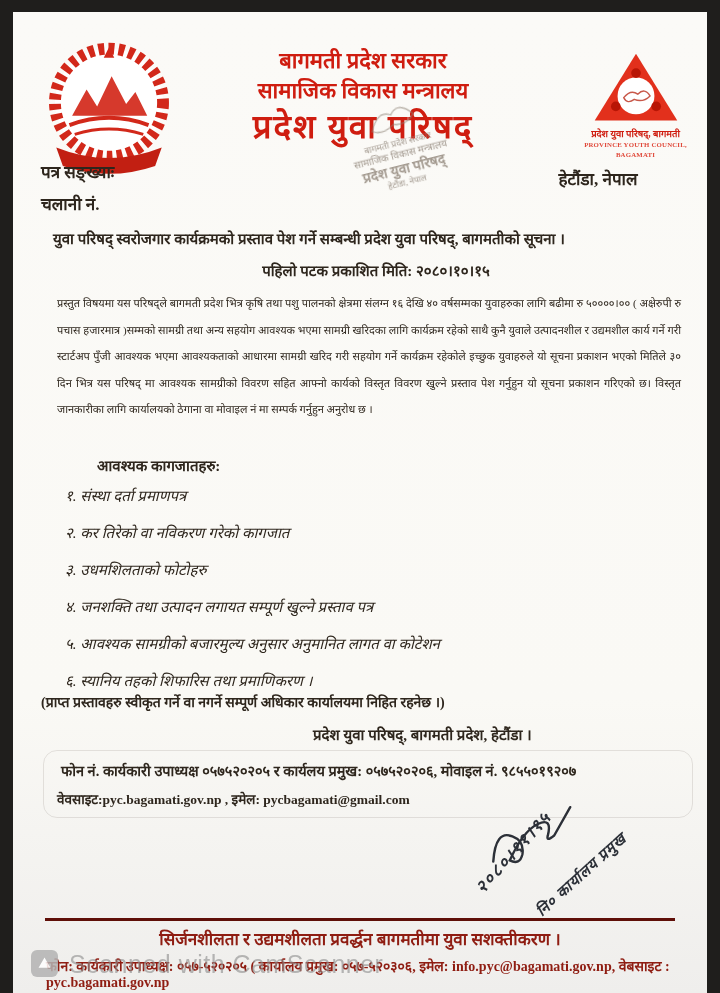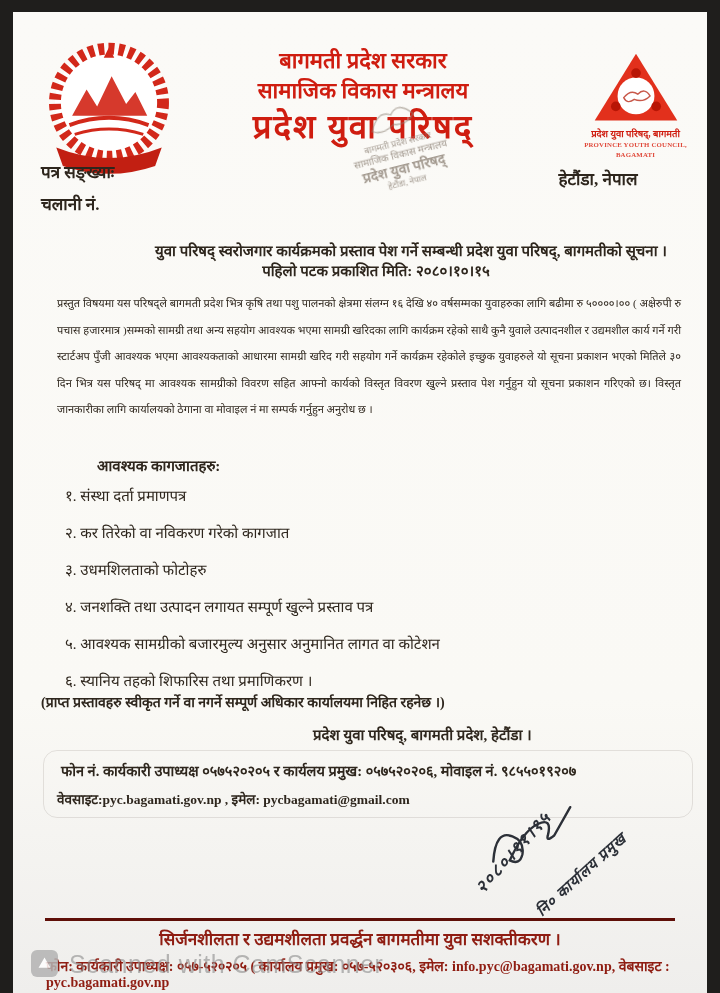--- a/index.html
+++ b/index.html
@@ -28,28 +28,28 @@
   #dispatch-no{left:28px;top:180px;font-size:17px;font-weight:bold;}
   #place{left:490px;top:155px;width:190px;font-size:17px;font-weight:bold;text-align:center;}
   
   #stamp{left:290px;top:88px;width:190px;text-align:center;transform:rotate(-14deg);
          color:#8d8276;opacity:.8;filter:blur(.4px);}
   #stamp .s1{font-size:9px;line-height:11px;}
   #stamp .s2{font-size:10px;line-height:12px;}
   #stamp .s3{font-size:14px;font-weight:bold;line-height:17px;}
   #stamp .s4{font-size:8.5px;line-height:11px;}
   
-  #subject{left:40px;top:216px;width:614px;text-align:right;font-size:15px;font-weight:bold;margin-top:12px;}
+  #subject{left:40px;top:216px;width:614px;text-align:left;font-size:15px;font-weight:bold;}
   #published{left:56px;top:248px;width:614px;text-align:center;font-size:15px;font-weight:bold;}
   
   #body-par{left:44px;top:278px;width:624px;font-size:11px;line-height:26.5px;
             text-align:justify;text-justify:inter-word;}
   
   #docs-heading{left:52px;top:443px;font-size:15px;font-weight:bold;margin-left:32px;}
-  #docs-list{left:52px;top:472px;width:600px;display:flex;flex-direction:column;gap:13px;}
+  #docs-list{left:52px;top:472px;width:600px;display:flex;flex-direction:column;gap:13px;font-style:italic;}
   #docs-list .doc-item{font-size:15px;line-height:24px;}
   #docs-note{left:28px;top:680px;width:620px;font-size:14px;font-weight:bold;}
   
   #office-line{left:300px;top:712px;width:370px;font-size:15px;font-weight:bold;}
   #contact-box{left:30px;top:738px;width:648px;height:66px;border:1px solid rgba(90,80,70,.14);
                border-radius:14px;}
   #phone-line{left:48px;top:748px;width:620px;font-size:14.5px;font-weight:bold;}
   #web-line{left:44px;top:778px;width:600px;font-size:13.5px;font-weight:bold;}
   
   .ink{color:#2c3038;}

